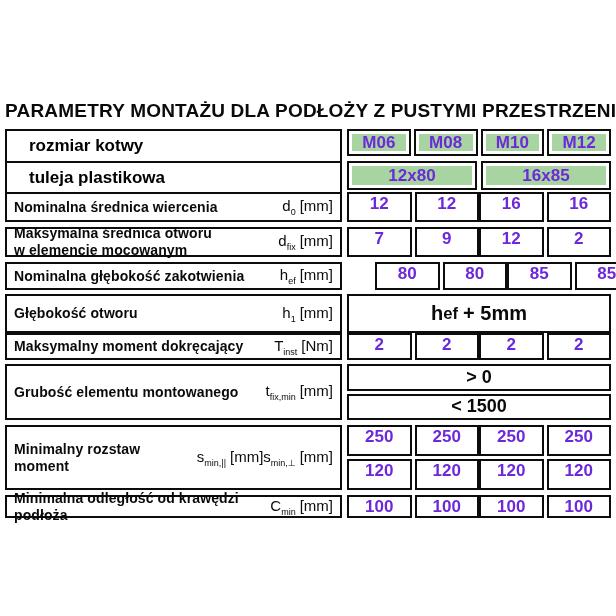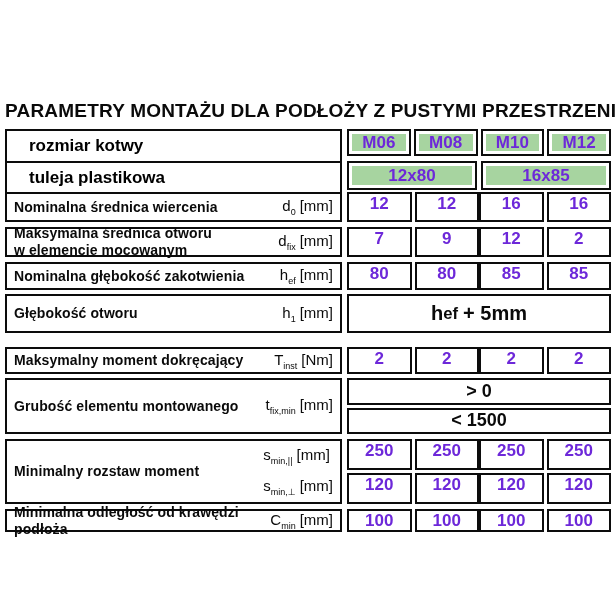--- a/index.html
+++ b/index.html
@@ -20,41 +20,41 @@
   .vals.mid0 .vcell:nth-child(3) { margin-left:0; }
   .vals.mid6 .vcell:nth-child(3) { }
   .padwrap { padding:3px; }
   .ghl { background:var(--green); width:100%; height:100%; display:flex;
          align-items:center; justify-content:center; font-weight:bold; font-size:17px; }
   .ghl.left { justify-content:flex-start; padding-left:7px; }
   .labelcell.greenpad { padding:15px; }
   .labelcell.data { display:flex; align-items:center; justify-content:space-between; padding:0 7px; }
   .labelcell.double { display:flex; align-items:stretch; justify-content:space-between; padding:0 7px; }
   .labelcell.double .lblwrap { align-self:center; }
-  .syms { display:flex; flex-direction:column; justify-content:space-around; align-items:flex-start; }
+  .syms { display:flex; flex-direction:row; justify-content:space-around; align-items:center; }
   .lbl { font-size:14px; font-weight:bold; color:#0a0a0a; letter-spacing:0.1px; line-height:1.2; }
   .lbl .line { display:block; }
   .sym { font-size:15px; font-weight:normal; white-space:nowrap; color:#0a0a0a; }
   .sym sub { font-size:9px; }
   .unit { margin-left:4px; }
   .spancell { width:100%; height:100%; border:2px solid var(--bd); background:#fff;
               display:flex; align-items:center; justify-content:center;
               font-weight:bold; font-size:18px; color:#0a0a0a; }
   .spancell.big { font-size:20px; }
   .spancell .rest { margin-left:5px; }
   .stack { display:flex; flex-direction:column; height:100%; }
   .stack > .sub { flex:1; }
   .stack > .sub + .sub { margin-top:3px; }
   
   .r1  { height:27px; margin-bottom:5px; }
   .r2  { height:29px; margin-bottom:2px; }
   .r3  { height:30px; margin-bottom:5px; }
   .r4  { height:30px; margin-bottom:5px;border-radius:7px; }
-  .r5  { height:28px; margin-bottom:4px; }
-  .r6  { height:39px; margin-bottom:14px; }
+  .r5  { height:28px; margin-bottom:4px;gap:28px; }
+  .r6  { height:39px; margin-bottom:0; }
   .r7  { height:27px; margin-bottom:4px; }
   .r8  { height:56px; margin-bottom:5px; }
   .r9  { height:65px; margin-bottom:5px; }
   .r10 { height:23px; }
 </style>
 </head>
 <body>
 
 <div class="page">
   <div class="content">

